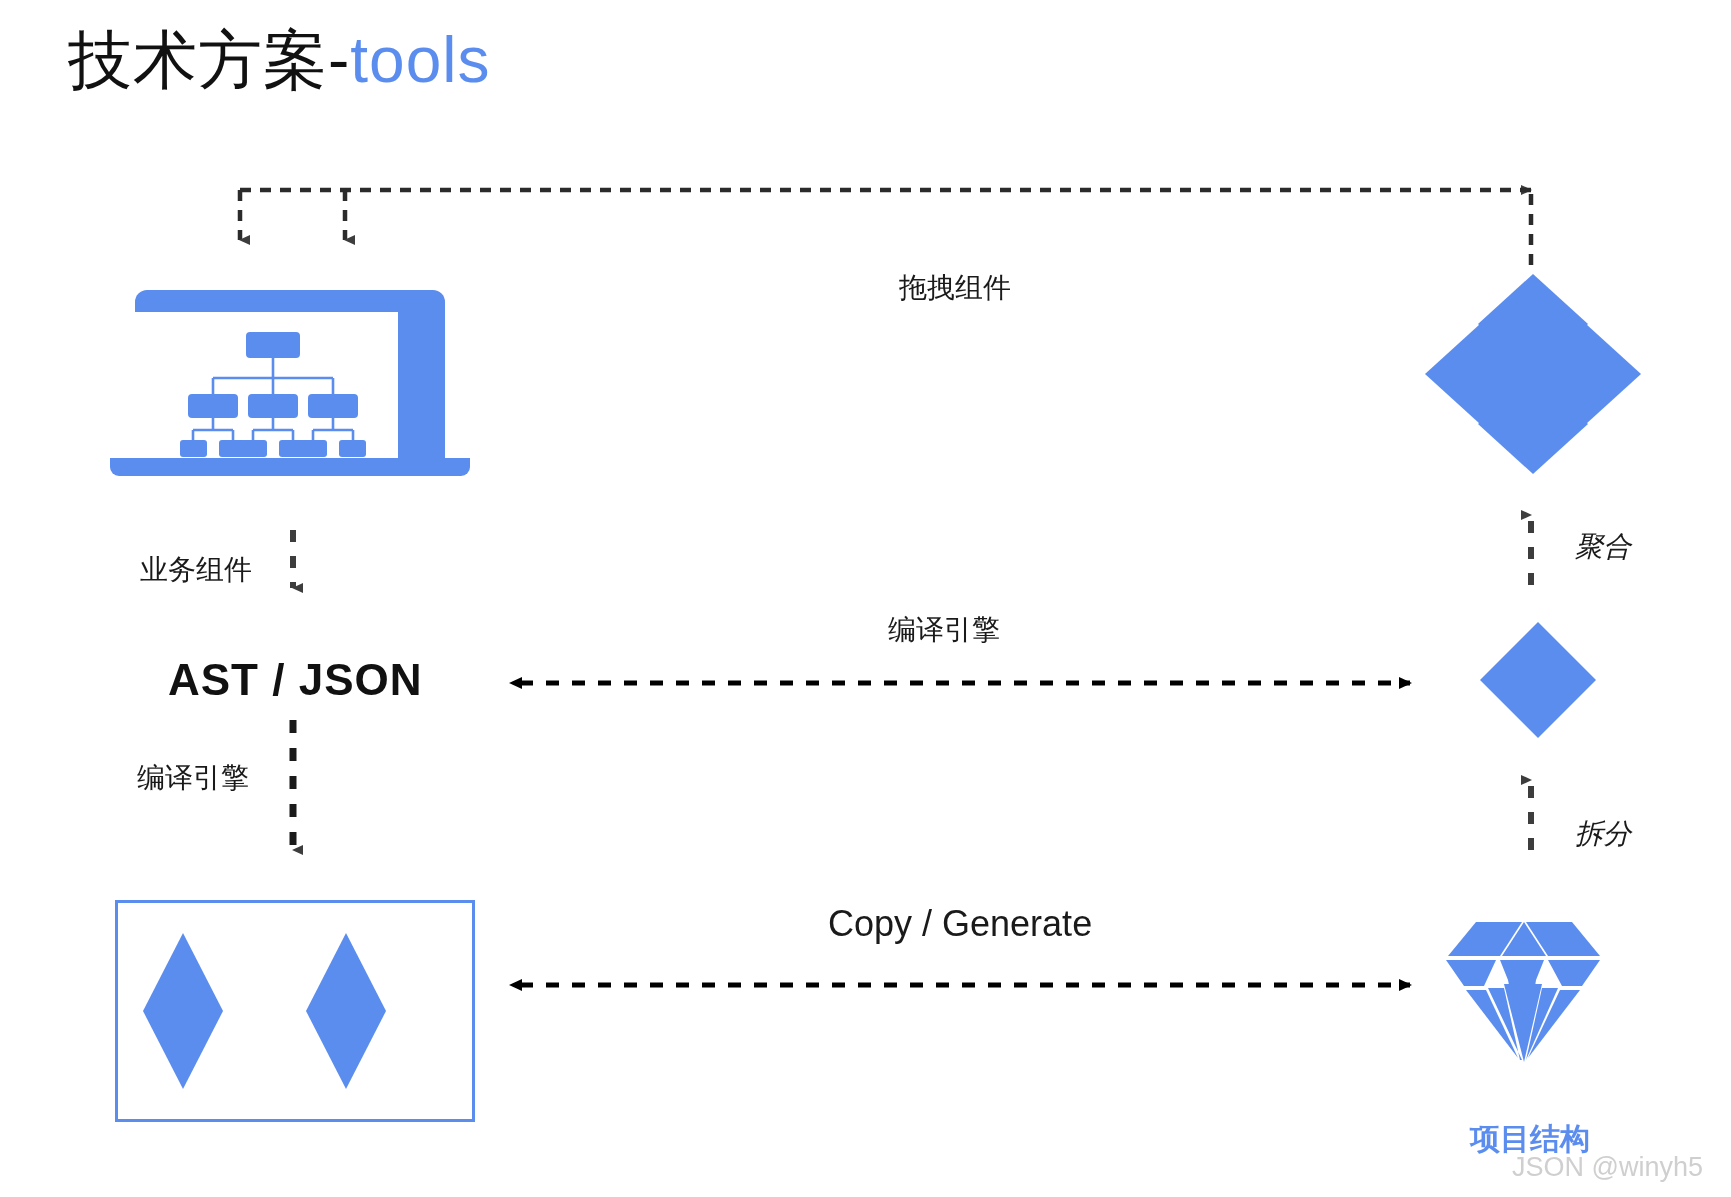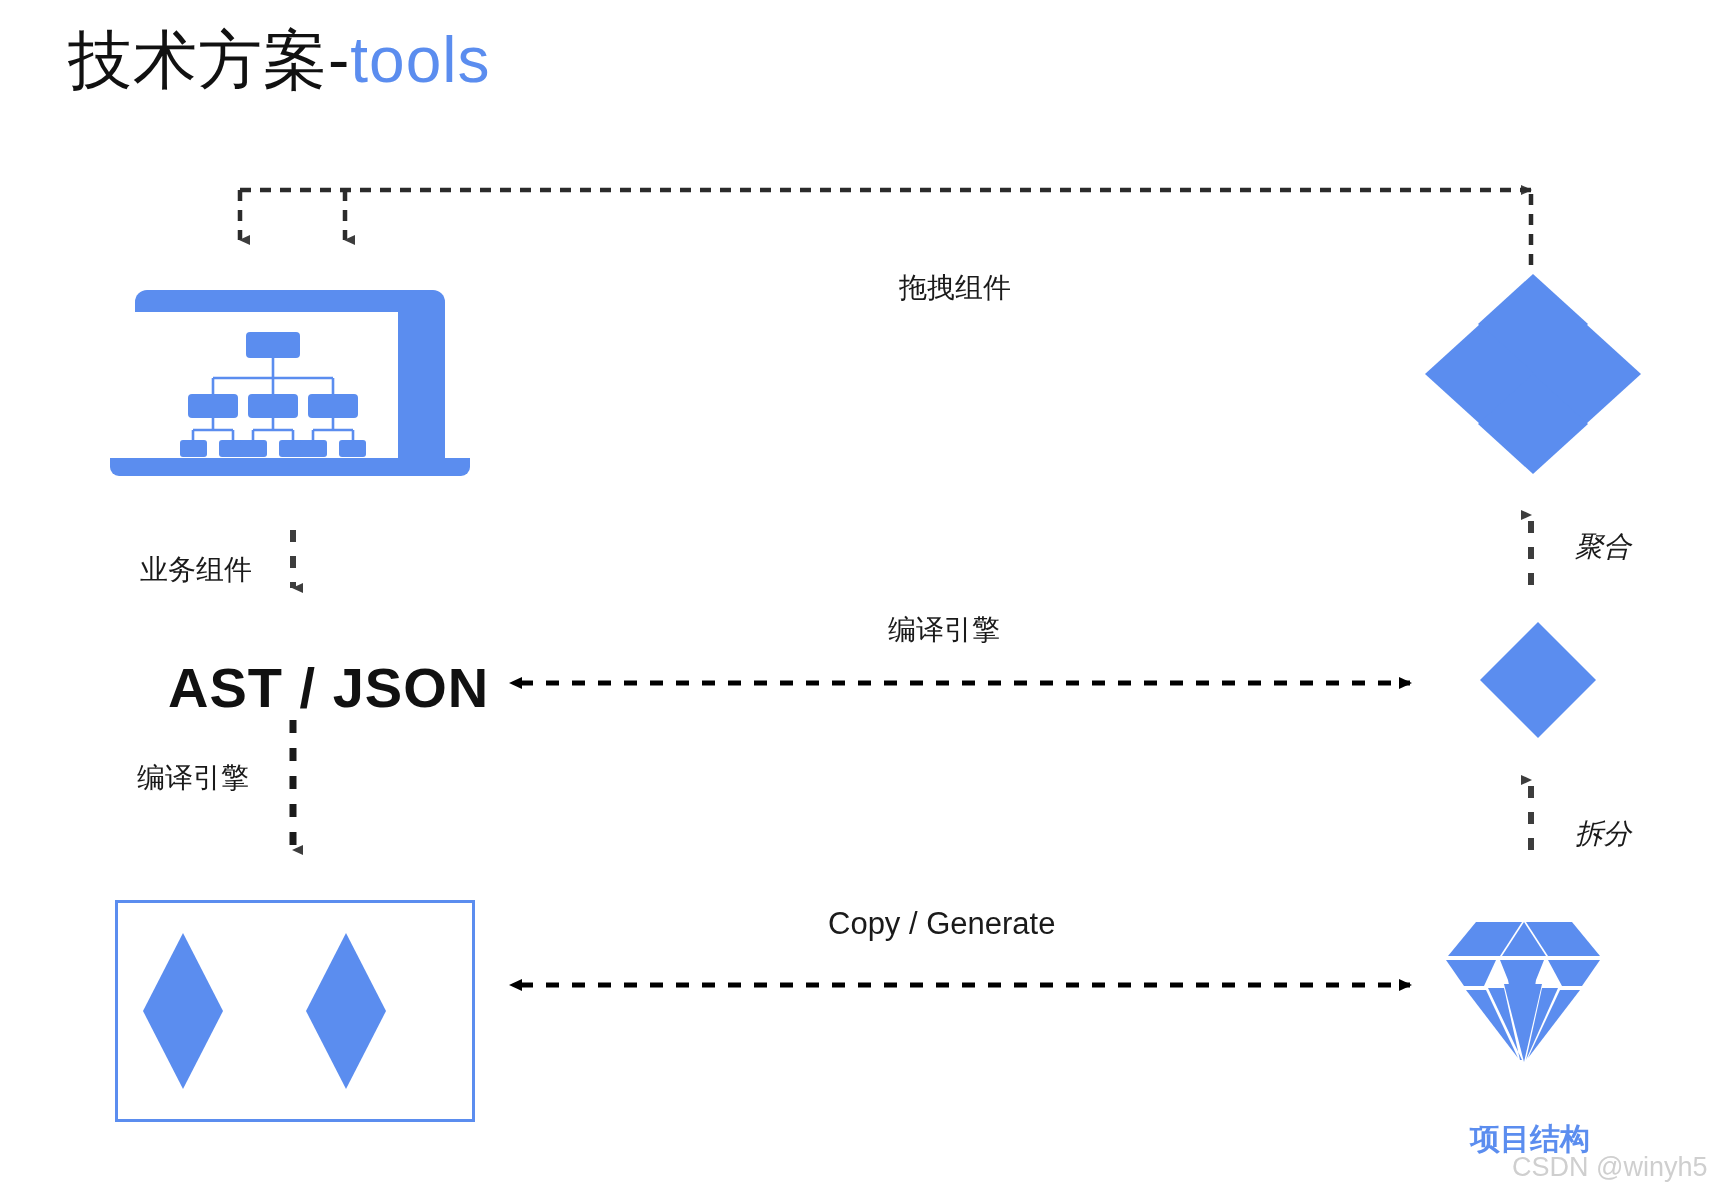--- a/index.html
+++ b/index.html
@@ -34,21 +34,21 @@
   }
   .laptop .base{
     position:absolute;left:0;top:168px;width:360px;height:18px;
     background:#5b8def;border-radius:0 0 9px 9px;
   }
   .tree-svg{position:absolute;left:48px;top:30px;}
 
   
   #ast-label{
     position:absolute;left:168px;top:655px;
-    font-size:56px;font-weight:bold;color:#111;white-space:nowrap;
+    font-size:44px;font-weight:bold;color:#111;white-space:nowrap;
     letter-spacing:1px;
   }
 
   
   .comp-box{
     position:absolute;left:115px;top:900px;width:360px;height:222px;
     border:3px solid #5b8def;background:#fff;box-sizing:border-box;
   }
 
   
@@ -58,21 +58,21 @@
   .cluster{position:absolute;left:1428px;top:272px;width:210px;height:200px;}
 
   
   .mid-diamond{position:absolute;left:1478px;top:620px;width:120px;height:120px;}
 
   
   .lbl{
     position:absolute;font-size:28px;color:#1a1a1a;white-space:nowrap;
     line-height:34px;
   }
-  .lbl.big{font-size:31px;}
+  .lbl.big{font-size:36px;}
   .lbl.blue{color:#5b8def;font-weight:bold;font-size:30px;}
 
   
   #watermark{
     position:absolute;left:1512px;top:1152px;
     font-size:27px;color:#cfcfcf;white-space:nowrap;
     font-family:"Liberation Sans",sans-serif;
   }
 
   svg{display:block;overflow:visible;}
@@ -233,15 +233,15 @@
 
   <div class="lbl" style="left:1575px;top:530px;font-style:italic;">聚合</div>
 
   <div class="lbl" style="left:1575px;top:817px;font-style:italic;">拆分</div>
 
   <div class="lbl big" style="left:828px;top:907px;">Copy / Generate</div>
 
 
   <div class="lbl blue" style="left:1470px;top:1122px;">项目结构</div>
 
-  <div id="watermark">CSDN @winyh5</div>
+  <div id="watermark">JSON @winyh5</div>
 
 </div>
 
 </body></html>

